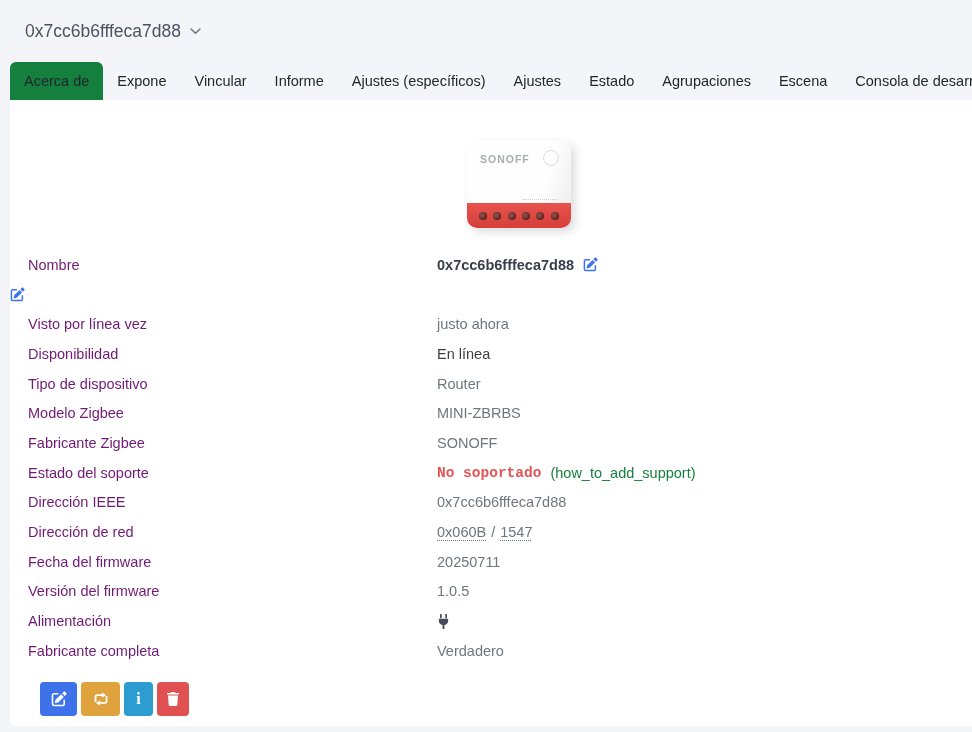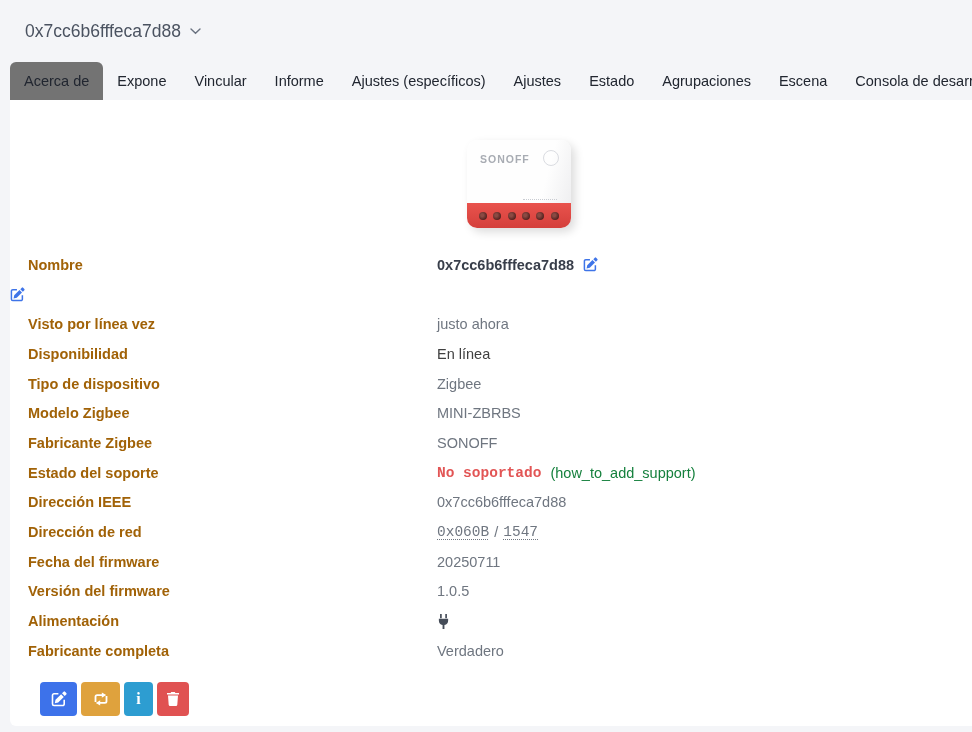--- a/index.html
+++ b/index.html
@@ -27,21 +27,21 @@
     height:38px;
     color:#212630;
   }
   .tab {
     display:flex; align-items:center;
     padding:0 14px;
     cursor:pointer;
     white-space:nowrap;
   }
   .tab.active {
-    background:#737373;
+    background:#15803d;
     border-radius:6px 6px 0 0;
   }
   
   .card-body {
     margin-left:10px;
     background:#ffffff;
     height:626px;
     border-radius:0 0 0 6px;
     position:relative;
   }
@@ -87,37 +87,36 @@
   }
   
   .details { margin-top:22px; }
   .drow {
     height:29.7px;
     display:flex; align-items:center;
   }
   .dlabel {
     width:427px;
     padding-left:18px;
-    color:#a16207;
-    font-weight:bold;
+    color:#701a75;
+    font-weight:normal;
     flex:none;
   }
   .dvalue {
     display:flex; align-items:center; gap:9px;
     color:#6f7680;
   }
   .val-name { color:#383e4a; font-weight:bold; }
   .val-online { color:#404040; }
   .val-unsupported { color:#e25555; font-weight:bold;font-family:Liberation Mono, monospace; }
   .val-link { color:#15803d; cursor:pointer; text-decoration:none; }
   .net-link {
     color:#6f7680; cursor:pointer;
     text-decoration:underline dotted 1px;
     text-underline-offset:3px;
-    font-family:Liberation Mono, monospace;
   }
   .icon-btn { display:inline-flex; cursor:pointer; }
   
   .actions {
     margin:16px 0 0 30px;
     display:flex; gap:4px;
   }
   .btn {
     height:34px;
     border:none; border-radius:4px;
@@ -210,21 +209,21 @@
     <div class="drow">
       <div class="dlabel">Disponibilidad</div>
       <div class="dvalue">
           <span class="val-online">En línea</span>
         </div>
     </div>
 
     <div class="drow">
       <div class="dlabel">Tipo de dispositivo</div>
       <div class="dvalue">
-          <span>Zigbee</span>
+          <span>Router</span>
         </div>
     </div>
 
     <div class="drow">
       <div class="dlabel">Modelo Zigbee</div>
       <div class="dvalue">
           <span>MINI-ZBRBS</span>
         </div>
     </div>
 

